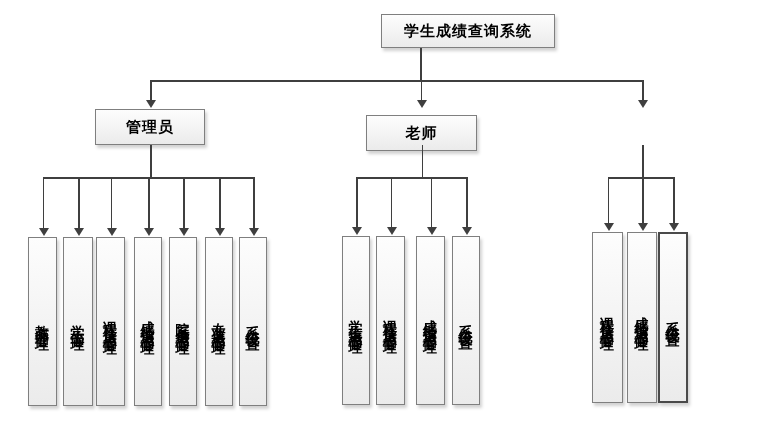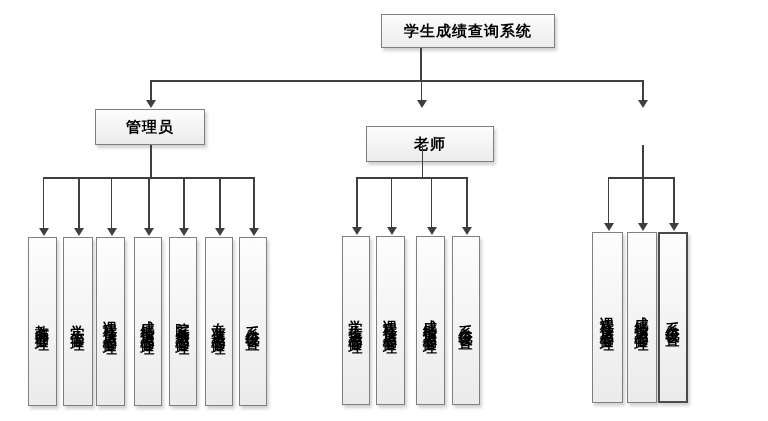--- a/index.html
+++ b/index.html
@@ -42,21 +42,21 @@
 <div class="canvas" id="canvas">
 
   <div class="hbox" style="left:333px;top:14px;width:174px;height:34px;margin-left:48px;">
     <span>学生成绩查询系统</span>
   </div>
 
   <div class="hbox" style="left:95px;top:109px;width:110px;height:36px;">
     <span>管理员</span>
   </div>
 
-  <div class="hbox" style="left:366px;top:126px;width:128px;height:36px;text-align:center;">
+  <div class="hbox" style="left:366px;top:115px;width:111px;height:36px;text-align:center;">
     <span>老师</span>
   </div>
 
 
 <div class="cline" style="left: 420px; top: 48px; width: 1.5px; height: 33px;"></div>
     <div class="cline" style="left: 150px; top: 80px; width: 492px; height: 1.5px;"></div>
     <div class="cline" style="left: 150px; top: 80px; width: 1.5px; height: 21px;"></div>
     <div class="arrow" style="left: 146.25px; top: 100px;"></div>
     <div class="cline" style="left: 420.75px; top: 80px; width: 1.5px; height: 21px;"></div>
     <div class="arrow" style="left: 417px; top: 100px;"></div>

